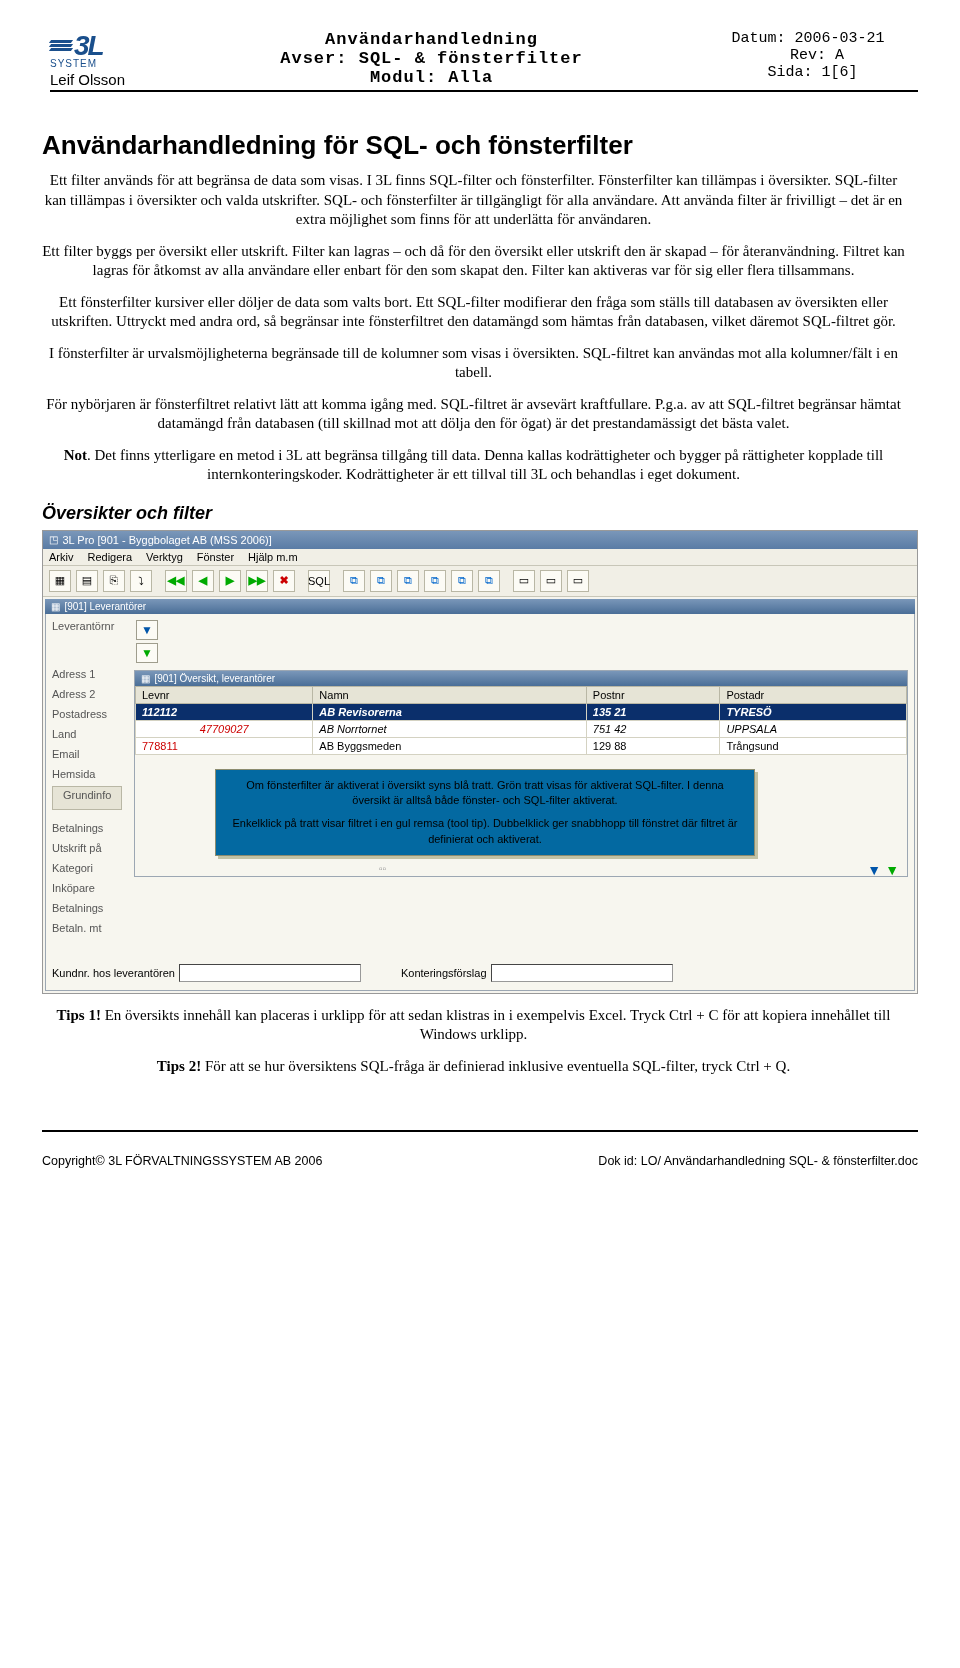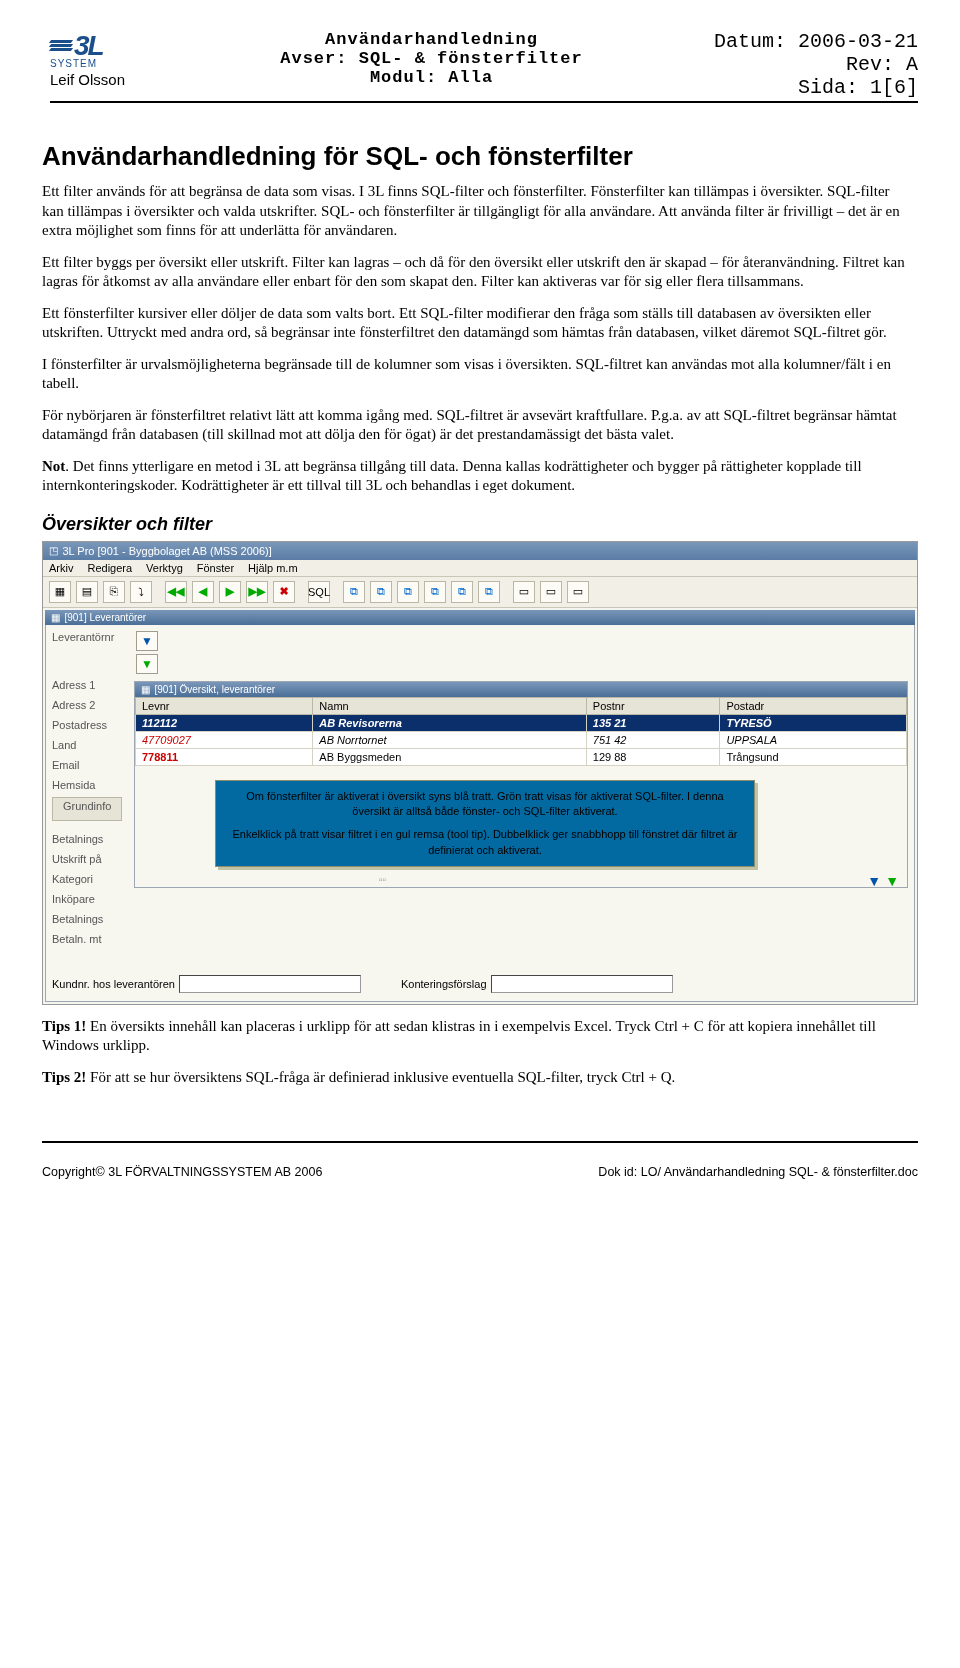--- a/index.html
+++ b/index.html
@@ -5,25 +5,25 @@
 body { font-family: Georgia, 'Times New Roman', serif; font-size: 15px; margin: 0; background: #fff; color: #000; width: 960px; }
 .page { padding: 30px 42px 20px 42px; box-sizing: border-box; }
 .header { display: flex; align-items: flex-start; border-bottom: 2px solid #000; padding-bottom: 2px; margin-bottom: 38px; margin-left: 8px; }
 .logo-col { width: 115px; }
 .logo-box { display: flex; align-items: center; gap: 2px; }
 .logo-bars span { display: block; width: 22px; height: 3px; background: #1a4f8c; transform: skew(-35deg); margin-bottom: 1px; }
 .logo-text { font-family: Arial, sans-serif; font-weight: bold; font-size: 28px; color: #1a4f8c; font-style: italic; letter-spacing: -2px; }
 .logo-sys { font-family: Arial, sans-serif; font-size: 10px; color: #1a4f8c; letter-spacing: 1px; margin-top: -4px; }
 .author { font-family: Arial, sans-serif; font-size: 15px; margin-top: 2px; }
 .title-col { flex: 1; text-align: center; font-family: 'Courier New', monospace; font-weight: bold; font-size: 17px; letter-spacing: 1px; }
-.meta-col { width: 220px; font-family: 'Courier New', monospace; font-size: 20px; text-align: right; }
+.meta-col { width: 220px; font-family: 'Courier New', monospace; font-size: 15px; text-align: center; }
 .meta-col div { white-space: pre; }
 h1 { font-family: Arial, sans-serif; font-size: 26px; font-weight: bold; margin: 0 0 10px 0; }
 h2 { font-family: Arial, sans-serif; font-size: 18px; font-weight: bold; font-style: italic; margin: 18px 0 6px 0; }
-.body p { margin: 0 13px 12px 0; line-height: 1.3; text-align: left; }
+.body p { margin: 0 13px 12px 0; line-height: 1.3; text-align: center; }
 .body .note-strong { font-weight: bold; }
 .screenshot { border: 1px solid #999; background: #f5f4ee; margin: 5px 0 12px 0; font-family: Tahoma, Arial, sans-serif; font-size: 11px; color: #000; }
 .titlebar { background: linear-gradient(#7a97b9, #5a7ca5); color: #fff; padding: 3px 6px; font-size: 11px; display: flex; align-items: center; gap: 4px; }
 .titlebar .ticon { font-size: 10px; }
 .menubar { background: #f1efe6; padding: 2px 6px; display: flex; gap: 14px; border-bottom: 1px solid #c8c6b8; }
 .toolbar { background: #f1efe6; padding: 4px 6px; display: flex; gap: 5px; border-bottom: 1px solid #c8c6b8; align-items: center; flex-wrap: wrap; }
 .tbtn { width: 20px; height: 20px; background: #fcfbf5; border: 1px solid #b9b7a5; display: inline-flex; align-items: center; justify-content: center; font-size: 11px; }
 .tbtn.green { color: #0a0; font-weight: bold; }
 .tbtn.red { color: #c00; font-weight: bold; }
 .tbtn.blue { color: #06c; }
@@ -34,21 +34,21 @@
 .form-row { display: flex; align-items: center; gap: 4px; margin-bottom: 3px; }
 .form-label { width: 74px; color: #555; }
 .funnel-col { display: flex; flex-direction: column; gap: 3px; margin: 0 6px; }
 .funnel { width: 20px; height: 18px; border: 1px solid #9f9d8d; background: #fcfbf5; display: flex; align-items: center; justify-content: center; font-size: 12px; }
 .callout1 { flex: 1; background: #fdfde3; border: 1px solid #8c8c6f; padding: 6px 10px; font-size: 11px; box-shadow: 3px 3px 0 #c2c2a5; margin-left: 10px; }
 .innerwin { margin-top: 4px; border: 1px solid #9ca7b3; }
 .grid { width: 100%; border-collapse: collapse; font-size: 11px; }
 .grid th { background: #e6e4d6; border: 1px solid #b9b7a5; text-align: left; padding: 2px 6px; font-weight: normal; }
 .grid td { border: 1px solid #d4d2c2; padding: 2px 6px; background: #fff; }
 .grid td.sel { background: #0b2f6b; color: #fff; font-weight: bold; font-style: italic; }
-.grid td.red { color: #c00; font-style: italic; }
+.grid td.red { color: #c00; font-style: italic; text-align: center; }
 .sidebar { display: flex; }
 .side-labels { width: 82px; color: #555; }
 .side-labels div { height: 18px; padding-top: 2px; }
 .tab-btn { background: #e6e4d6; border: 1px solid #b9b7a5; padding: 2px 10px; display: inline-block; }
 .callout2 { background: #0369a1; border: 1px solid #8c8c6f; padding: 8px 14px; font-size: 11px; box-shadow: 3px 3px 0 #c2c2a5; margin: 14px 0 0 80px; width: 510px; text-align: center; line-height: 1.4; }
 .bottom-row { display: flex; gap: 40px; margin-top: 22px; padding: 2px 0; }
 .bottom-row .fld { display: flex; align-items: center; gap: 4px; }
 .bottom-input { background: #fff; border: 1px inset #999; width: 180px; height: 16px; }
 .corner-funnel { float: right; color: #0a0; font-size: 14px; margin-right: 4px; }
 .footer { border-top: 2px solid #000; padding-top: 22px; margin-top: 54px; font-family: Arial, sans-serif; font-size: 12.5px; display: flex; justify-content: space-between; }
@@ -185,21 +185,21 @@
                   <td class="sel">135 21</td>
                   <td class="sel">TYRESÖ</td>
                 </tr>
                 <tr>
                   <td class="red">47709027</td>
                   <td style="font-style:italic">AB Norrtornet</td>
                   <td style="font-style:italic">751 42</td>
                   <td style="font-style:italic">UPPSALA</td>
                 </tr>
                 <tr>
-                  <td style="color:#c00;font-weight:bold">778811</td>
+                  <td style="color:#c00;font-weight:normal">778811</td>
                   <td>AB Byggsmeden</td>
                   <td>129 88</td>
                   <td>Trångsund</td>
                 </tr>
               </tbody>
                 </table>
               <div class="callout2">
                 <div>Om fönsterfilter är aktiverat i översikt syns blå tratt. Grön tratt visas för aktiverat SQL-filter. I denna översikt är alltså både fönster- och SQL-filter aktiverat.</div>
                 <div style="height:8px"></div>
                 <div>Enkelklick på tratt visar filtret i en gul remsa (tool tip). Dubbelklick ger snabbhopp till fönstret där filtret är definierat och aktiverat.</div>

